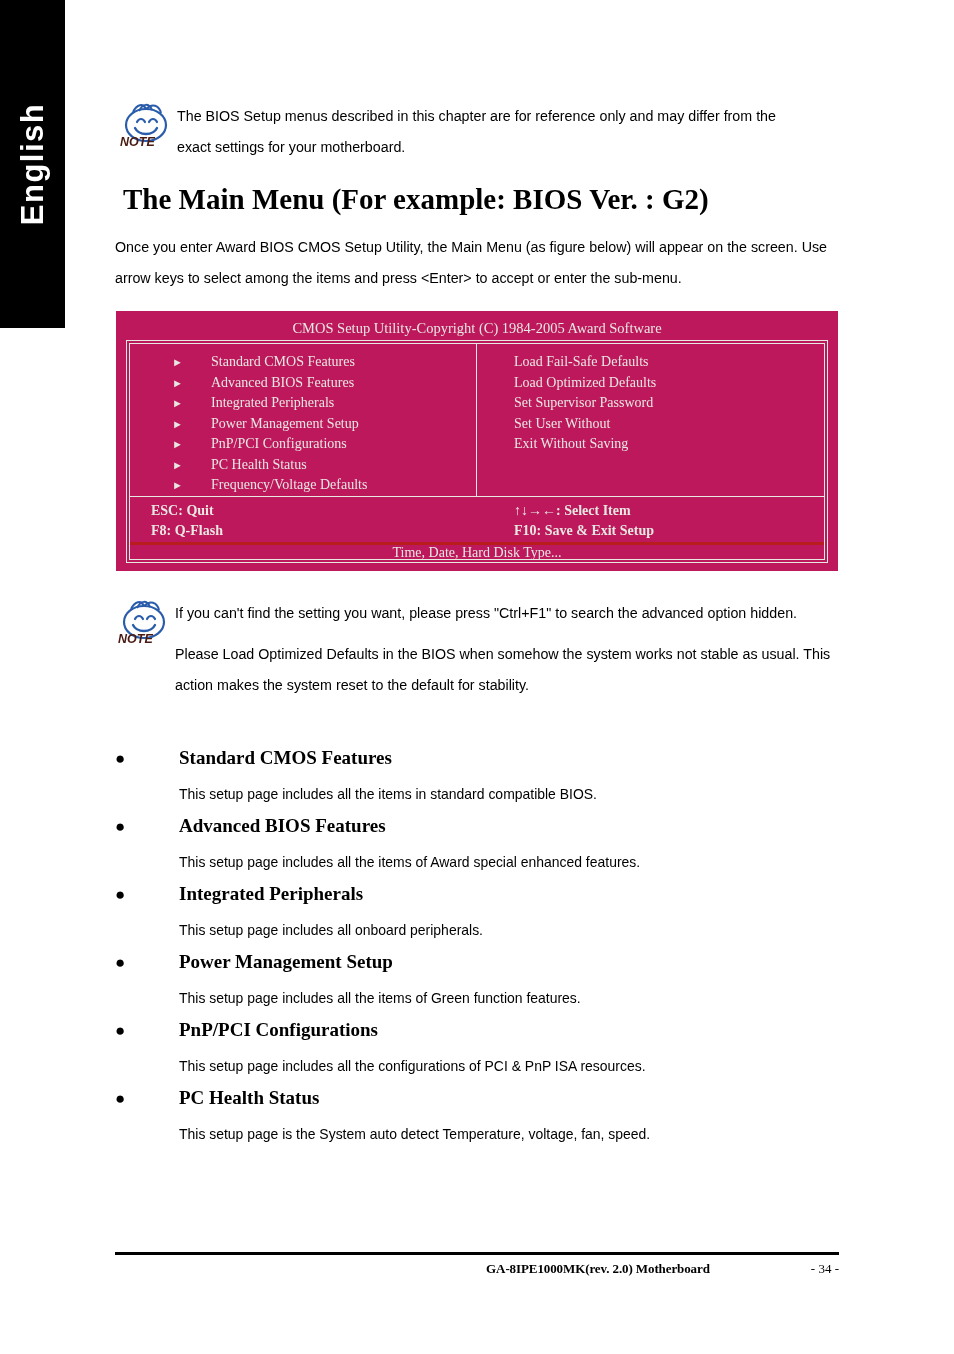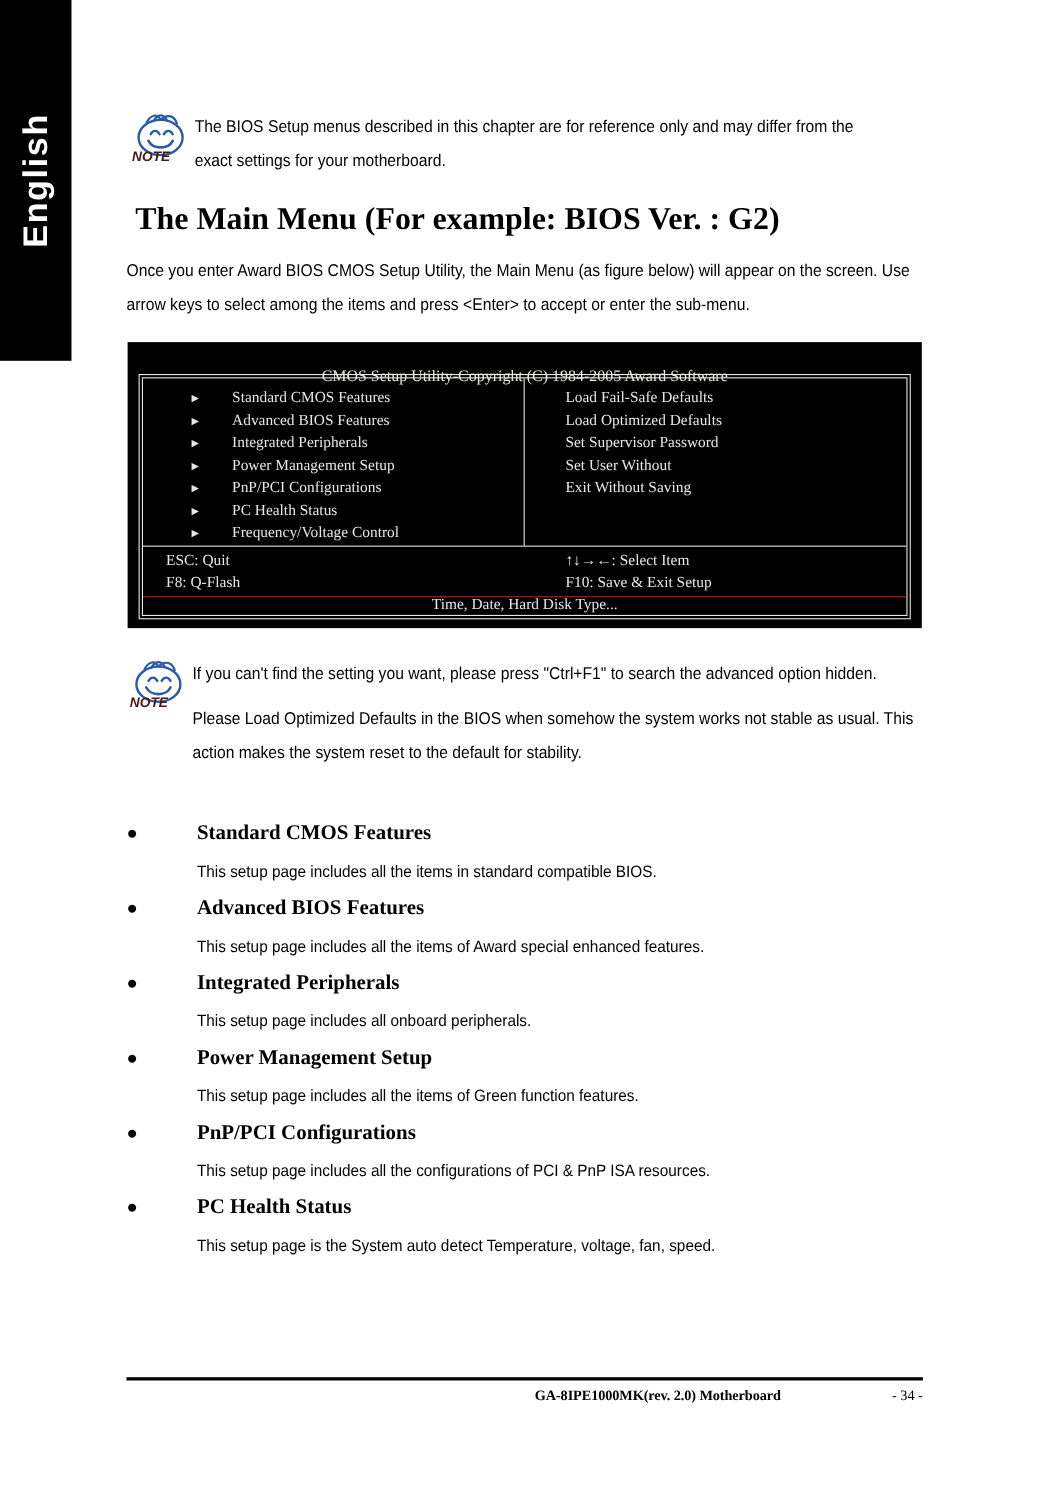--- a/index.html
+++ b/index.html
@@ -97,23 +97,23 @@
     transform-origin: left top;
   }
 
   
   .bios-box {
     position: absolute;
     left: 1px;
     top: 311px;
     width: 722px;
     height: 260px;
-    background: #000000;
-    box-sizing: border-box;
-    padding: 18px;
+    background: #be185d;
+    box-sizing: border-box;
+    padding: 4px;
   }
   .bios-title {
     color: #e8e8e2;
     font-family: "Liberation Serif", serif;
     font-size: 14.5px;
     text-align: center;
     line-height: 26px;
     height: 26px;
   }
   .bios-inner {
@@ -176,21 +176,22 @@
     font-family: "Liberation Serif", serif;
     font-size: 14px;
     line-height: 20.5px;
     height: 20.5px;
     padding-left: 37px;
     white-space: nowrap;
   }
   .bios-keys {
     flex: 0 0 45px;
     display: flex;
-    border-bottom: 1px solid #b91c1c;
+    border-bottom: 3px solid #b91c1c;
+    font-weight: bold;
   }
   .bios-keys-col {
     flex: 0 0 50%;
     padding-top: 4px;
     box-sizing: border-box;
   }
   .bios-keys-col.right { flex: 1; padding-left: 37px; }
   .bios-key {
     color: #e8e8e2;
     font-family: "Liberation Serif", serif;
@@ -321,21 +322,21 @@
             <div class="bios-item">
               <span class="bios-arrow">►</span>
               <span class="bios-item-label">PnP/PCI Configurations</span>
             </div>
             <div class="bios-item">
               <span class="bios-arrow">►</span>
               <span class="bios-item-label">PC Health Status</span>
             </div>
             <div class="bios-item">
               <span class="bios-arrow">►</span>
-              <span class="bios-item-label">Frequency/Voltage Control</span>
+              <span class="bios-item-label">Frequency/Voltage Defaults</span>
             </div>
           </div>
 
           <div class="bios-col-right">
             <div class="bios-item-right">Load Fail-Safe Defaults</div>
             <div class="bios-item-right">Load Optimized Defaults</div>
             <div class="bios-item-right">Set Supervisor Password</div>
             <div class="bios-item-right">Set User Without</div>
             <div class="bios-item-right">Exit Without Saving</div>
           </div>

